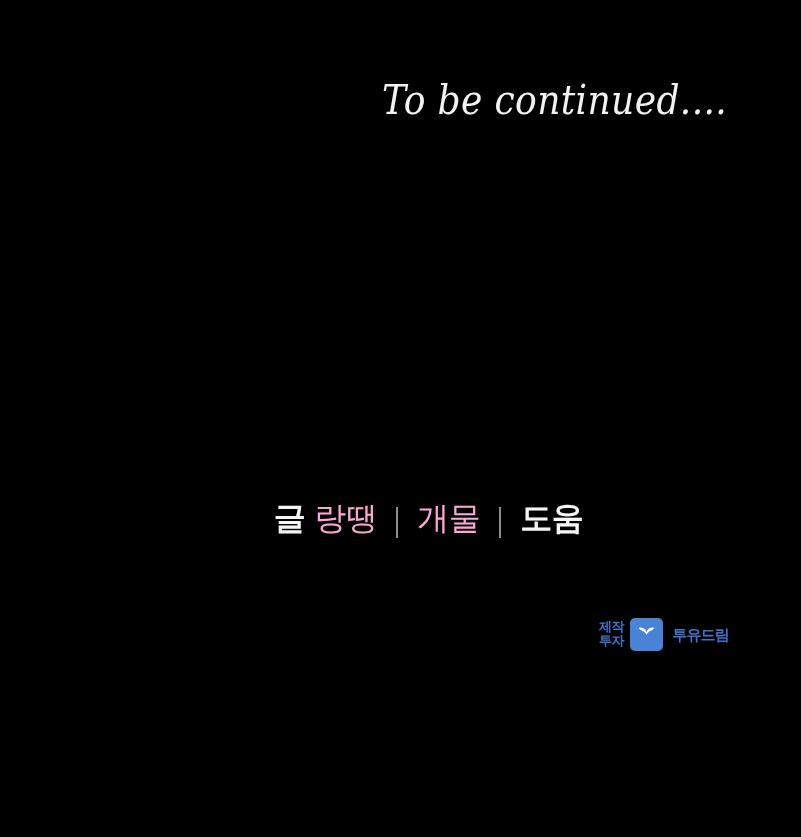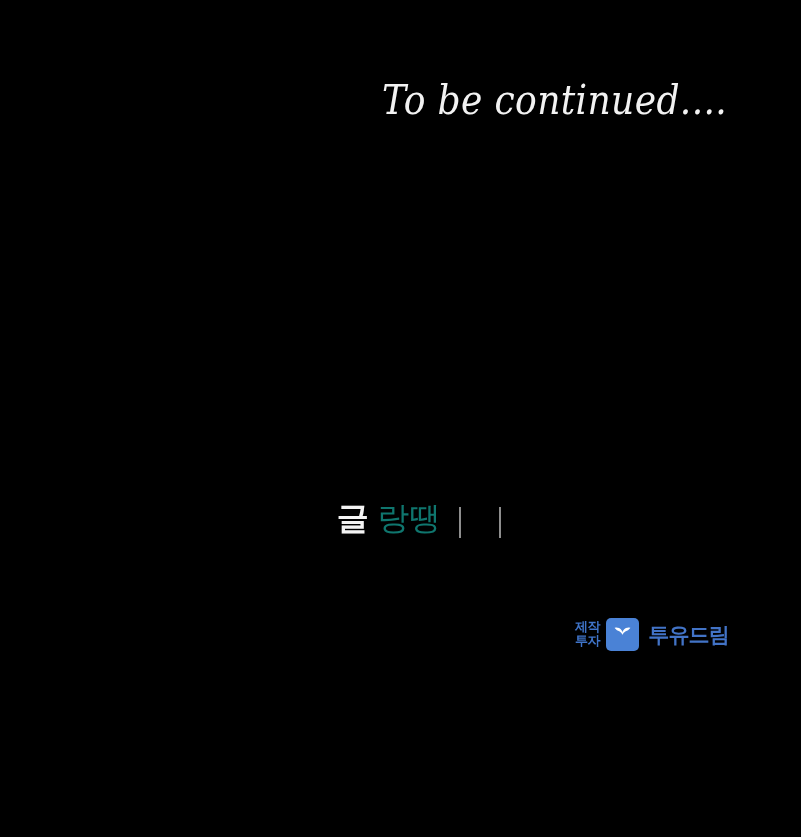--- a/index.html
+++ b/index.html
@@ -67,21 +67,21 @@
     line-height: 44px;
     color: #f4f4f4;
   }
   .credit-role {
     font-weight: 700;
     letter-spacing: -0.5px;
   }
   .credit-name {
     font-weight: 400;
     letter-spacing: -0.5px;
-    color: #0f766e;
+    color: #f9a8d4;
   }
   .credit-sep {
     display: inline-block;
     width: 2px;
     height: 31px;
     background: #8e8e8e;
     margin: 0 19px;
     position: relative;
     top: 4px;
     flex: none;
@@ -120,21 +120,21 @@
     background: #4a82d6;
     display: flex;
     align-items: center;
     justify-content: center;
     flex: none;
   }
   .logo-mark svg { display: block; }
 
   .logo-word {
     margin-left: 9px;
-    font-size: 21px;
+    font-size: 15px;
     font-weight: 700;
     letter-spacing: -0.8px;
     color: #4273c6;
     line-height: 1;
   }
 </style>
 </head>
 <body>
 
 <div id="page">
@@ -146,25 +146,27 @@
   <div class="credits">
 
     <span class="credit-group">
       <span class="credit-role">글</span>
       <span class="credit-name">랑땡</span>
     </span>
 
     <span class="credit-sep"></span>
 
     <span class="credit-group">
+      <span class="credit-name">개물</span>
     </span>
 
     <span class="credit-sep"></span>
 
     <span class="credit-group">
+      <span class="credit-role">도움</span>
     </span>
 
   </div>
 
   <div class="logo-row">
 
     <div class="logo-kicker">
       <span>제작</span>
       <span>투자</span>
     </div>

